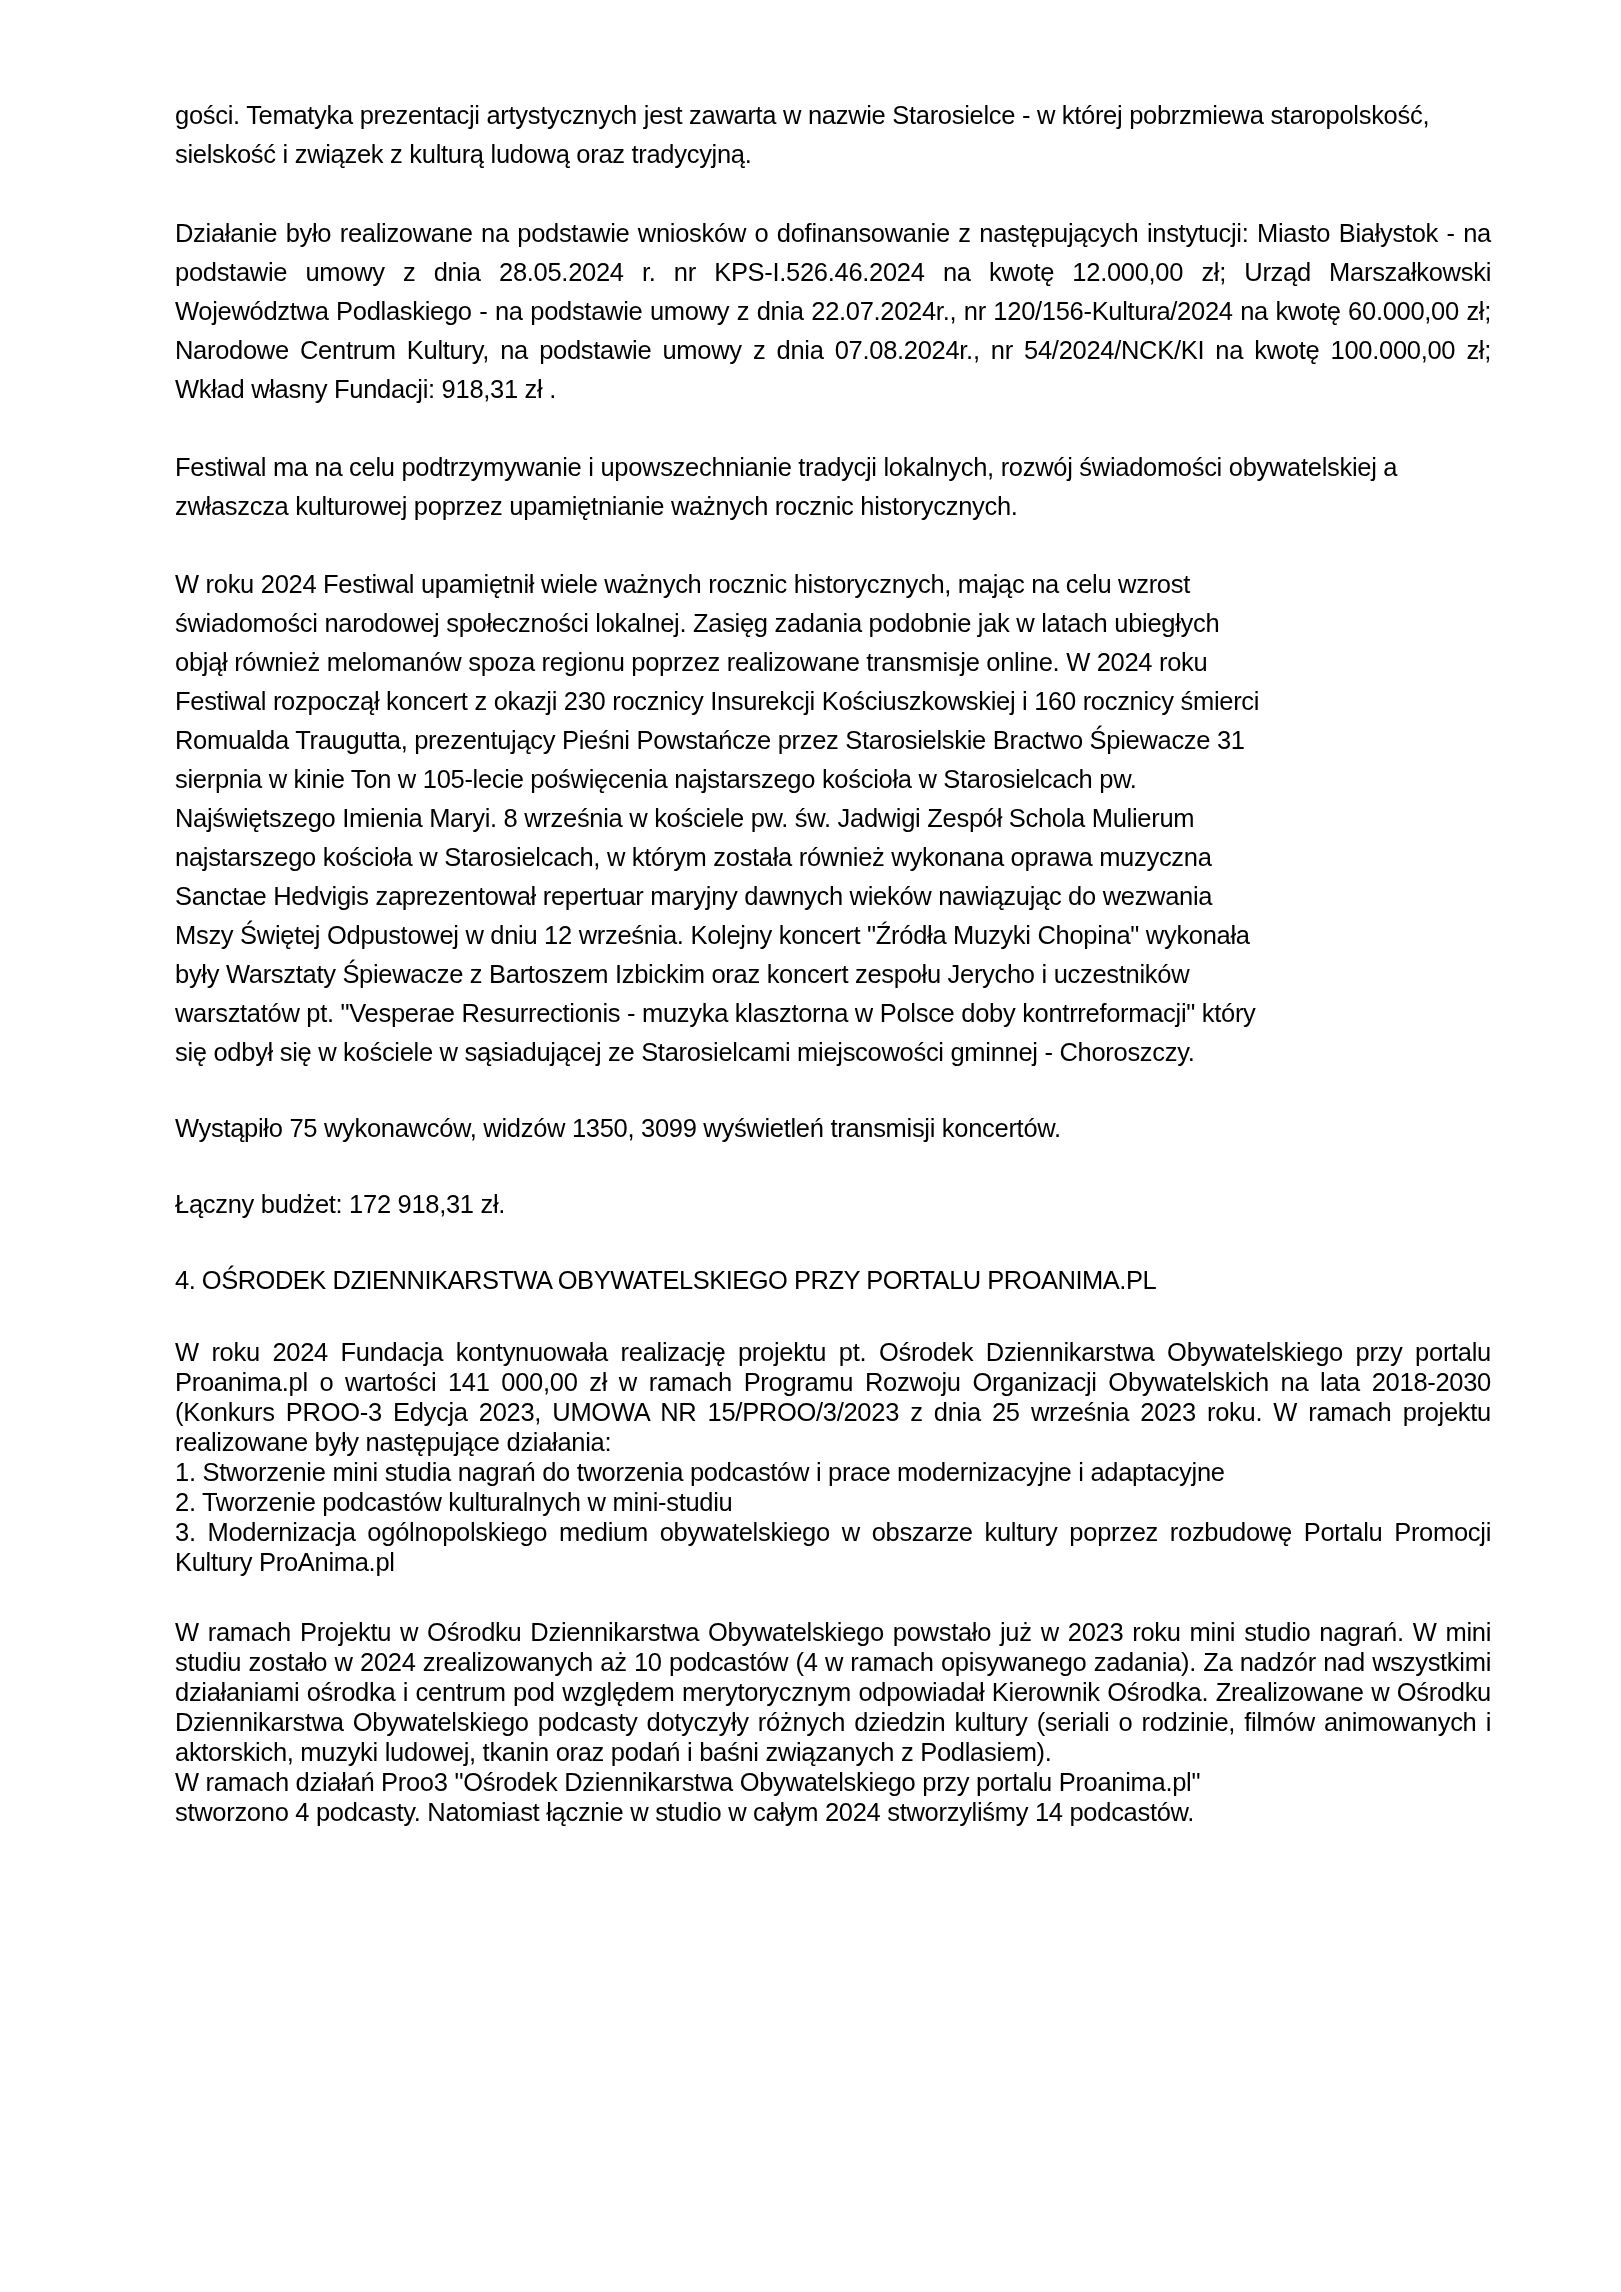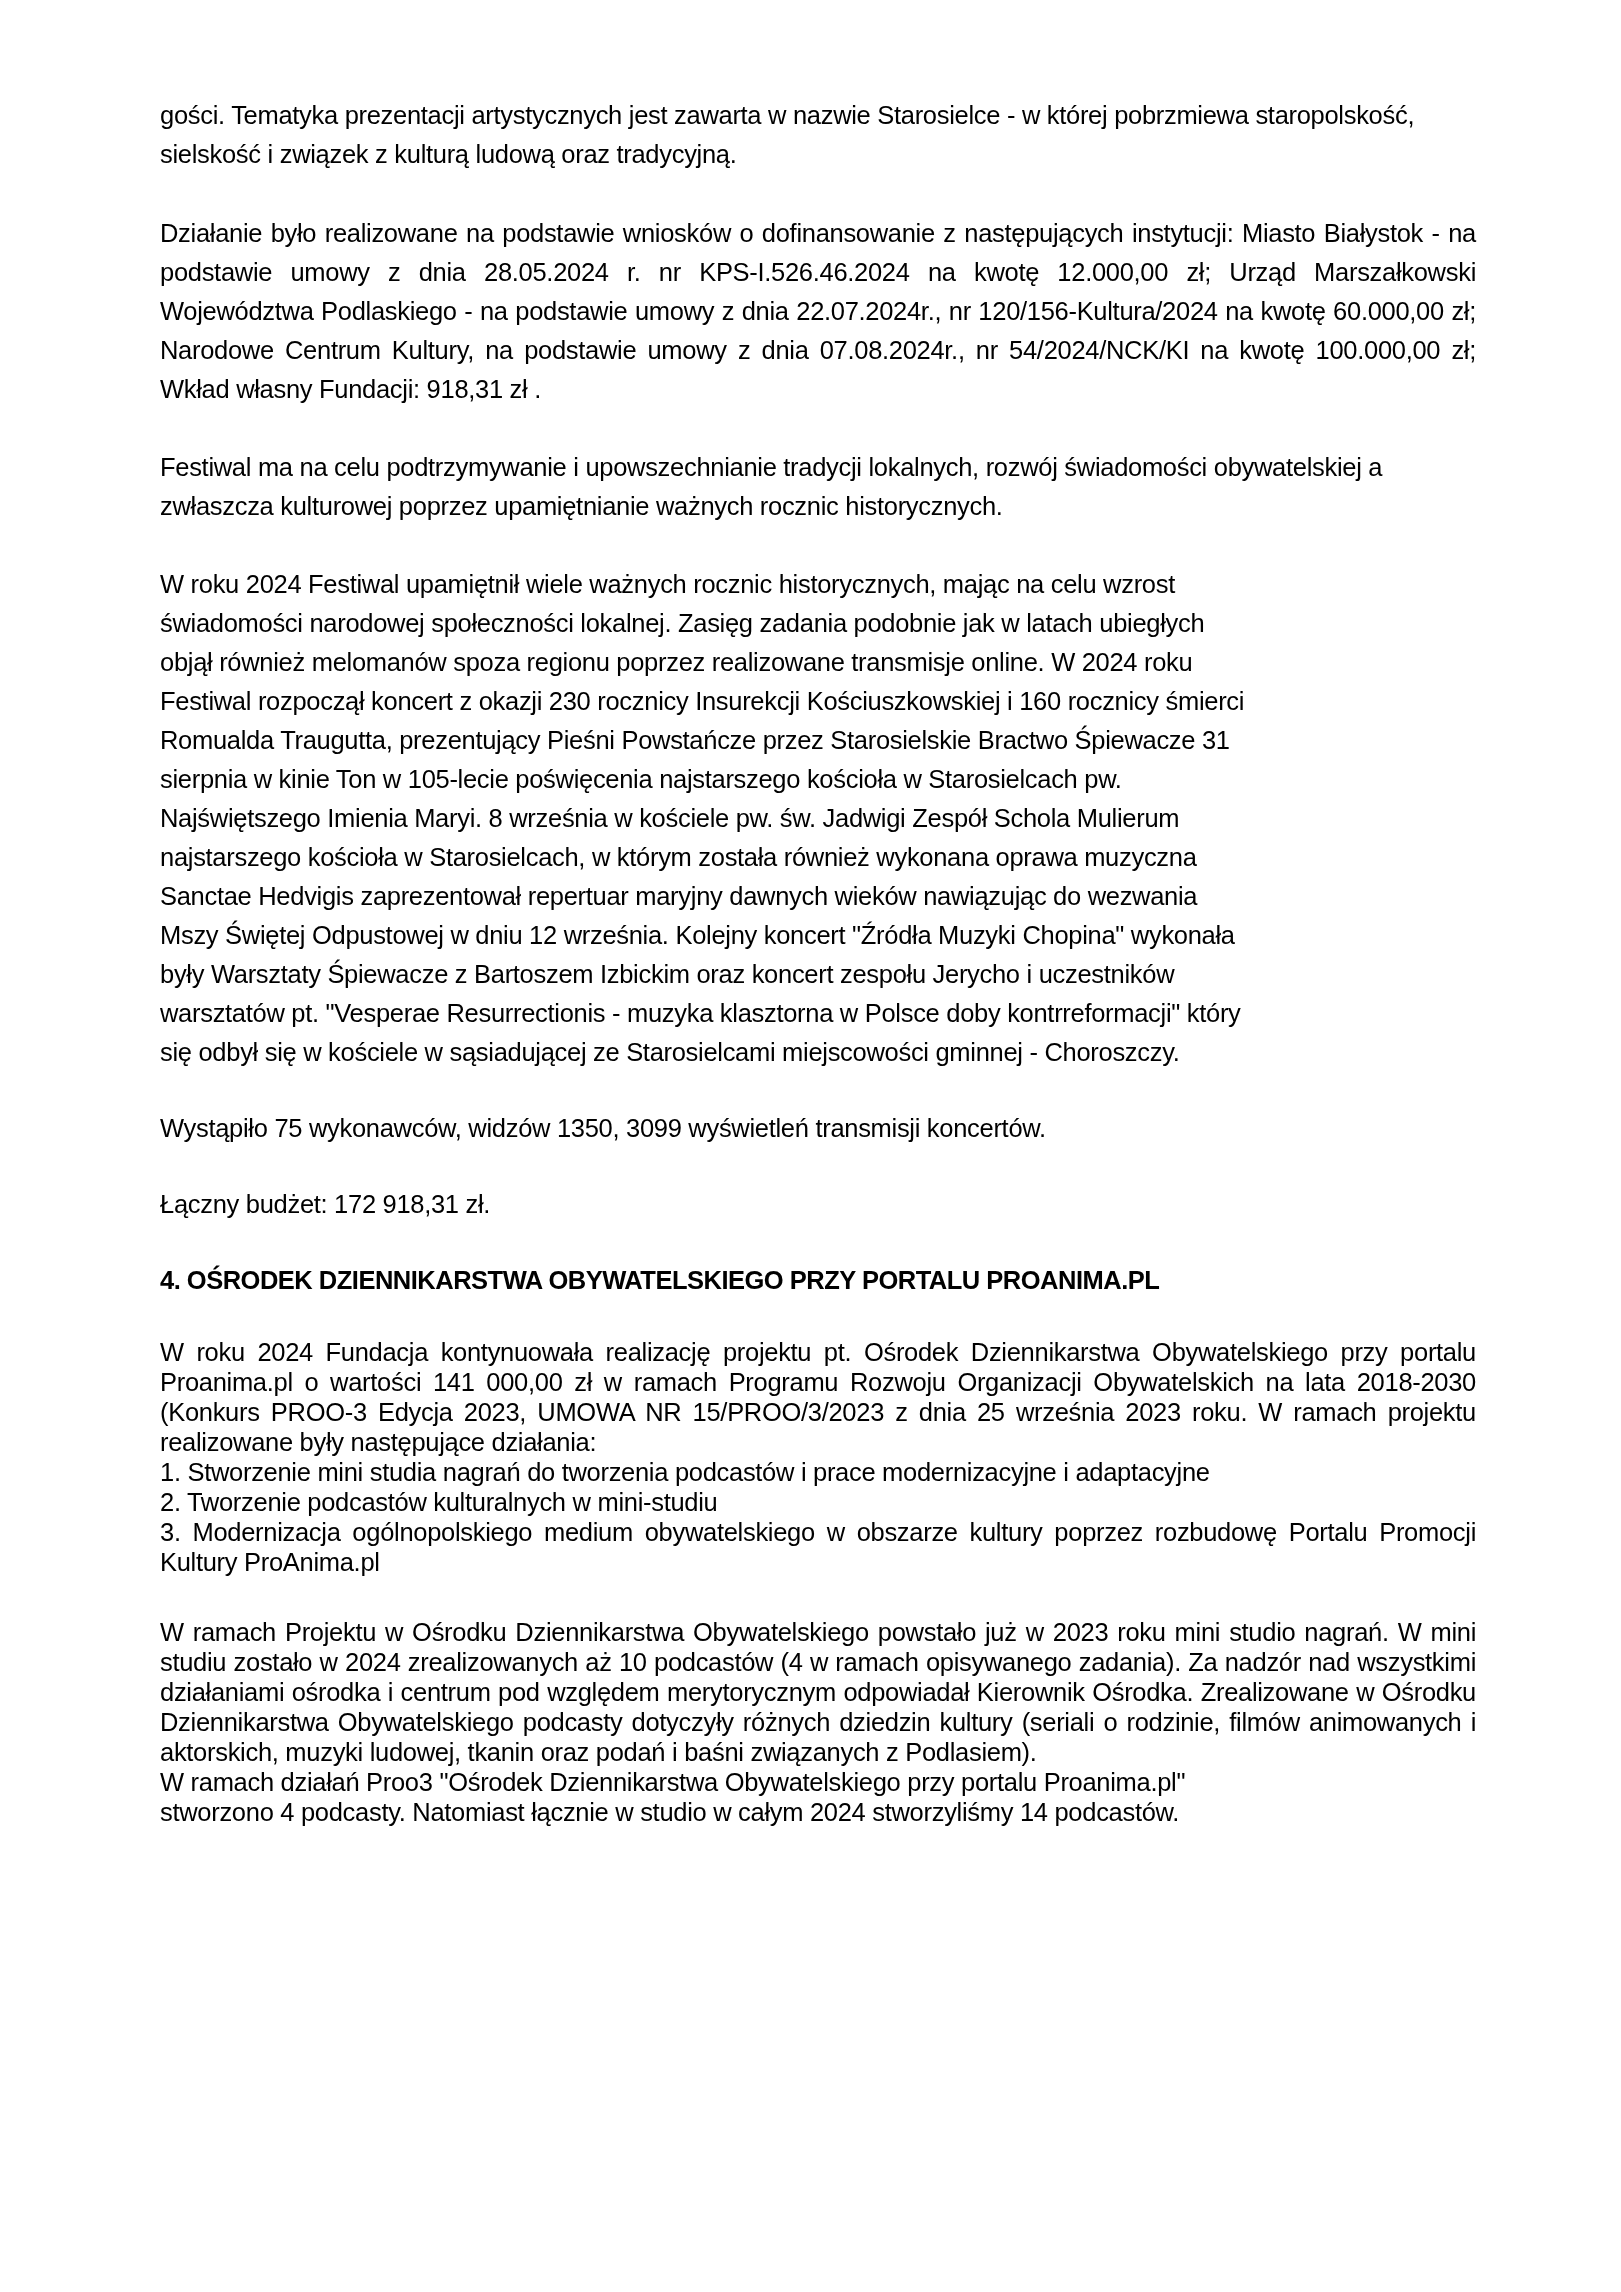--- a/index.html
+++ b/index.html
@@ -10,21 +10,21 @@
     body {
       width: 1621px;
       height: 2293px;
       position: relative;
       overflow: hidden;
       color: #000000;
       font-family: "Liberation Sans", "DejaVu Sans", sans-serif;
     }
     .page {
       position: absolute;
-      left: 160px;
+      left: 175px;
       top: 96px;
       width: 1316px;
     }
     .p {
       font-size: 25.5px;
       line-height: 39px;
       margin: 0;
       letter-spacing: -0.3px;
       word-spacing: 0px;
     }
@@ -32,21 +32,21 @@
       text-align: justify;
       text-align-last: left;
     }
     .left {
       text-align: left;
     }
     .gap-xl { margin-top: 40px; }
     .gap-l  { margin-top: 39px; }
     .gap-m  { margin-top: 37px; }
     .heading {
-      font-weight: bold;
+      font-weight: normal;
       font-size: 25.5px;
       line-height: 39px;
       margin: 37px 0 0 0;
       letter-spacing: -0.5px;
     }
     .list-line {
       display: block;
     }
     .tight {
       line-height: 30px;

